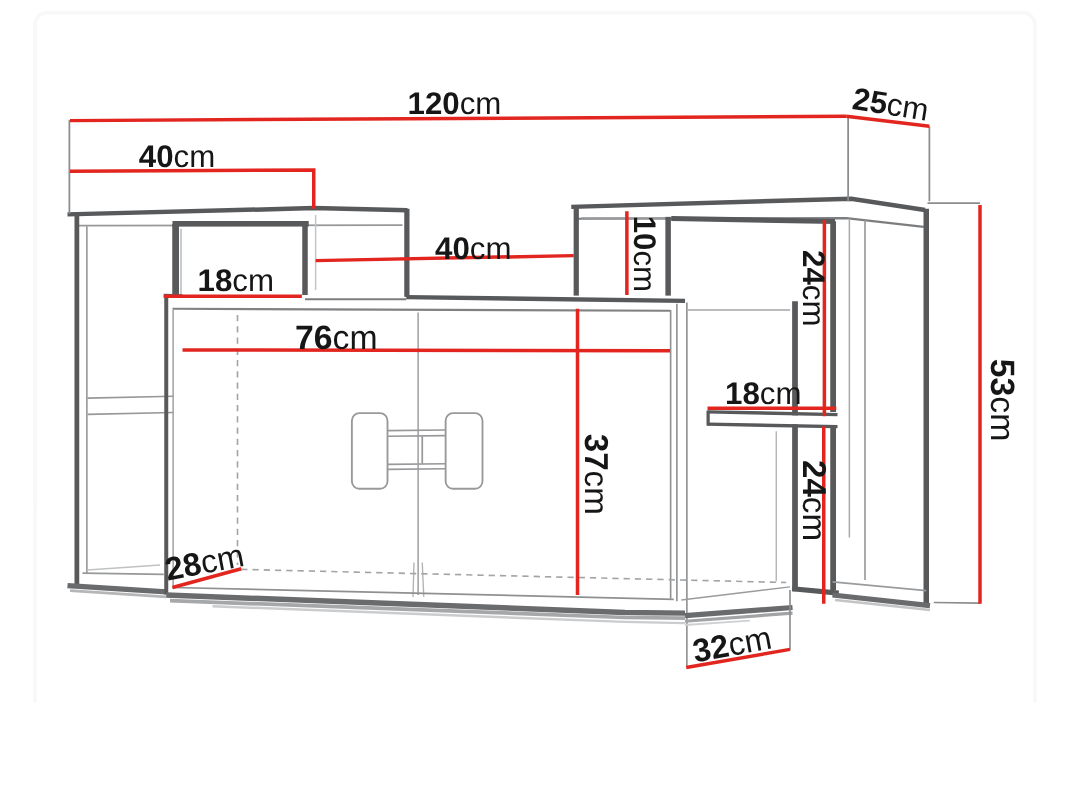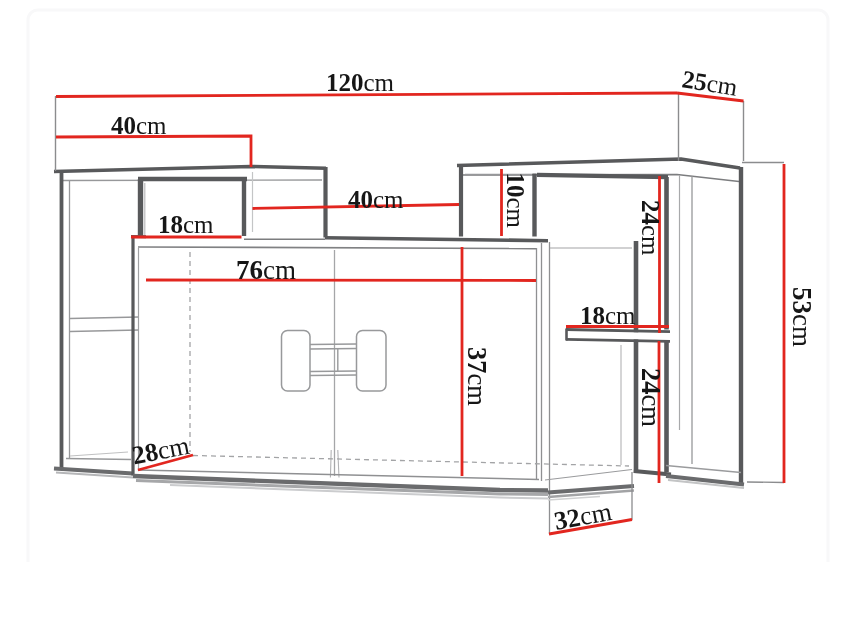--- a/index.html
+++ b/index.html
@@ -1,16 +1,16 @@
 <!DOCTYPE html>
 <html><head>
 <meta charset="utf-8">
 <style>
   html,body{margin:0;padding:0;background:#ffffff;}
-  .wrap{width:857px;height:562px;position:relative;background:#ffffff;font-family:Liberation Serif, serif;}
+  .wrap{width:857px;height:562px;position:relative;background:#ffffff;font-family:Liberation Sans, sans-serif;}
   svg{display:block;}
   text{fill:#161616;}
   .b{font-weight:bold;}
 </style>
 </head>
 <body>
 <div class="wrap">
 <svg width="857" height="643" viewBox="0 0 857 643">
 
 <rect x="0" y="0" width="857" height="643" fill="#ffffff"></rect>

